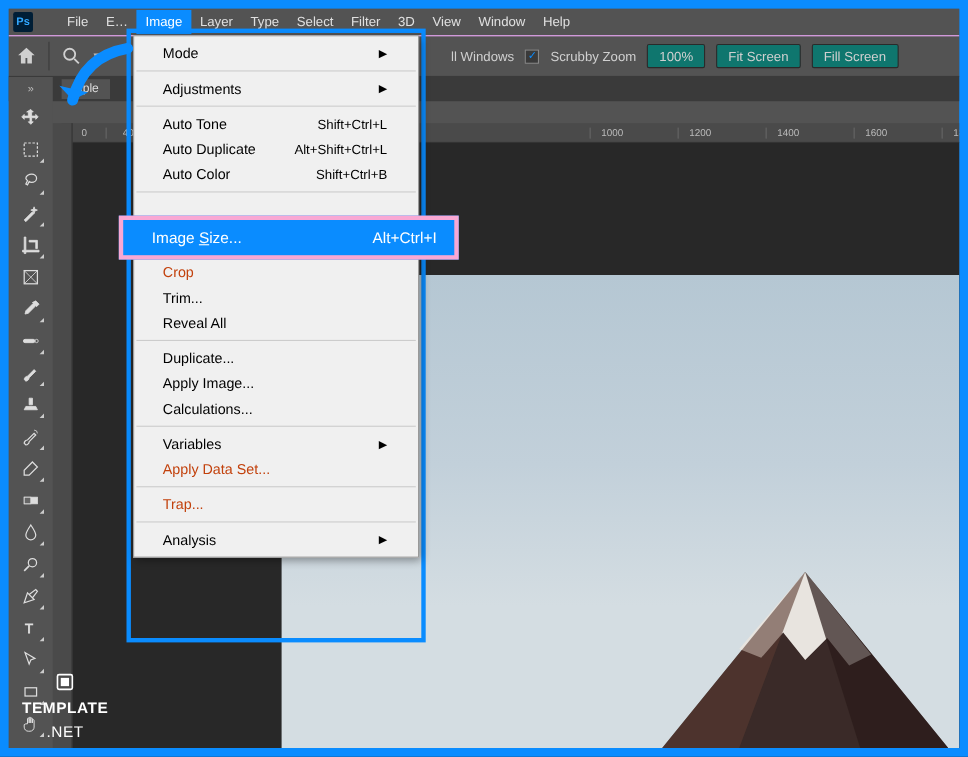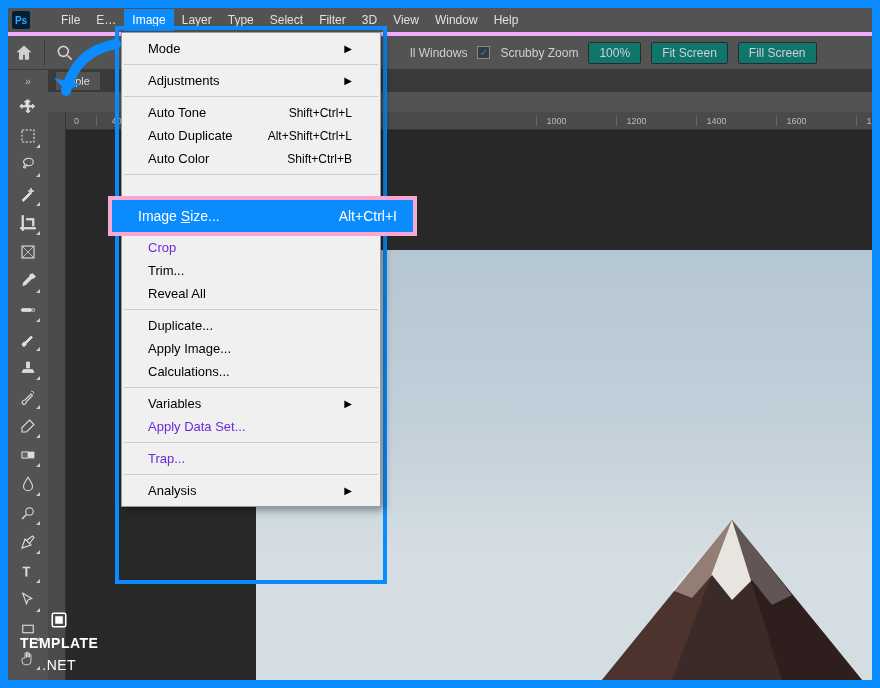--- a/index.html
+++ b/index.html
@@ -6,21 +6,21 @@
   body { background: #0a8cff; width: 880px; height: 688px; overflow: hidden; position: relative; }
   .frame { position: absolute; left: 8px; top: 8px; right: 8px; bottom: 8px; background: #535353; }
 
   
   .menubar { height: 24px; background: #535353; display: flex; align-items: center; padding-left: 4px; color: #e0e0e0; font-size: 12px; }
   .ps-logo { width: 18px; height: 18px; background: #001e36; color: #31a8ff; font-size: 10px; font-weight: bold; display: flex; align-items: center; justify-content: center; margin-right: 23px; border-radius: 2px; }
   .menubar .item { padding: 4px 8px; cursor: default; }
   .menubar .item.active { background: #0a8cff; color: #fff; }
 
   
-  .optbar { height: 38px; background: #535353; border-top: 4px solid #f0abfc; border-bottom: 1px solid #3a3a3a; display: flex; align-items: center; color: #d0d0d0; font-size: 12px; padding-left: 6px; gap: 10px; }
+  .optbar { height: 38px; background: #535353; border-top: 1px solid #f0abfc; border-bottom: 1px solid #3a3a3a; display: flex; align-items: center; color: #d0d0d0; font-size: 12px; padding-left: 6px; gap: 10px; }
   .home-icon { width: 20px; height: 20px; fill: #d0d0d0; }
   .divider { width: 1px; height: 26px; background: #3a3a3a; }
   .optbar .lbl { margin-left: 310px; }
   .checkbox { width: 13px; height: 13px; border: 1px solid #888; background: #3a3a3a; display: inline-flex; align-items: center; justify-content: center; color: #0a8cff; font-size: 10px; }
   .btn { background: #0f766e; border: 1px solid #2a2a2a; color: #d0d0d0; padding: 3px 10px; border-radius: 2px; font-size: 12px; }
 
   
   .tabrow { height: 22px; background: #3a3a3a; display: flex; align-items: center; color: #ddd; font-size: 11px; }
   .tabrow .tab { background: #535353; padding: 3px 10px; margin-left: 48px; }
 
@@ -45,21 +45,21 @@
   .mountain svg { width: 100%; height: 100%; }
 
   
   .menu { position: absolute; left: 113px; top: 24px; width: 260px; background: #f0f0f0; border: 1px solid #999; box-shadow: 3px 3px 8px rgba(0,0,0,0.4); color: #000; font-size: 13px; z-index: 10; }
   .menu-border { position: absolute; left: 107px; top: 18px; width: 272px; height: 558px; border: 4px solid #0a8cff; z-index: 9; }
   .group { padding: 4px 0; }
   .sep { height: 1px; background: #ccc; margin: 0 2px; }
   .mi { display: flex; align-items: center; padding: 4px 28px 4px 26px; position: relative; }
   .mi .sc { margin-left: auto; font-size: 12px; }
   .mi .arr { margin-left: auto; font-size: 10px; }
-  .mi.disabled { color: #6d28d9; }
+  .mi.disabled { color: #c2410c; }
   .hl-border { position: absolute; left: 100px; top: 188px; width: 309px; height: 40px; border: 4px solid #f9a8d4; z-index: 20; background: #0a8cff; display: flex; align-items: center; color: #fff; font-size: 14px; padding: 0 16px 0 26px; }
   .hl-border .sc { margin-left: auto; }
   .ul { text-decoration: underline; }
 
   
   .arrow-anno { position: absolute; left: 38px; top: 28px; z-index: 30; }
   .arrow-anno svg { width: 80px; height: 80px; }
 
   
   .watermark { position: absolute; left: 20px; bottom: 15px; color: #fff; font-size: 14px; font-weight: bold; letter-spacing: 0.5px; display: flex; align-items: center; gap: 6px; z-index: 50; flex-direction: column; }

